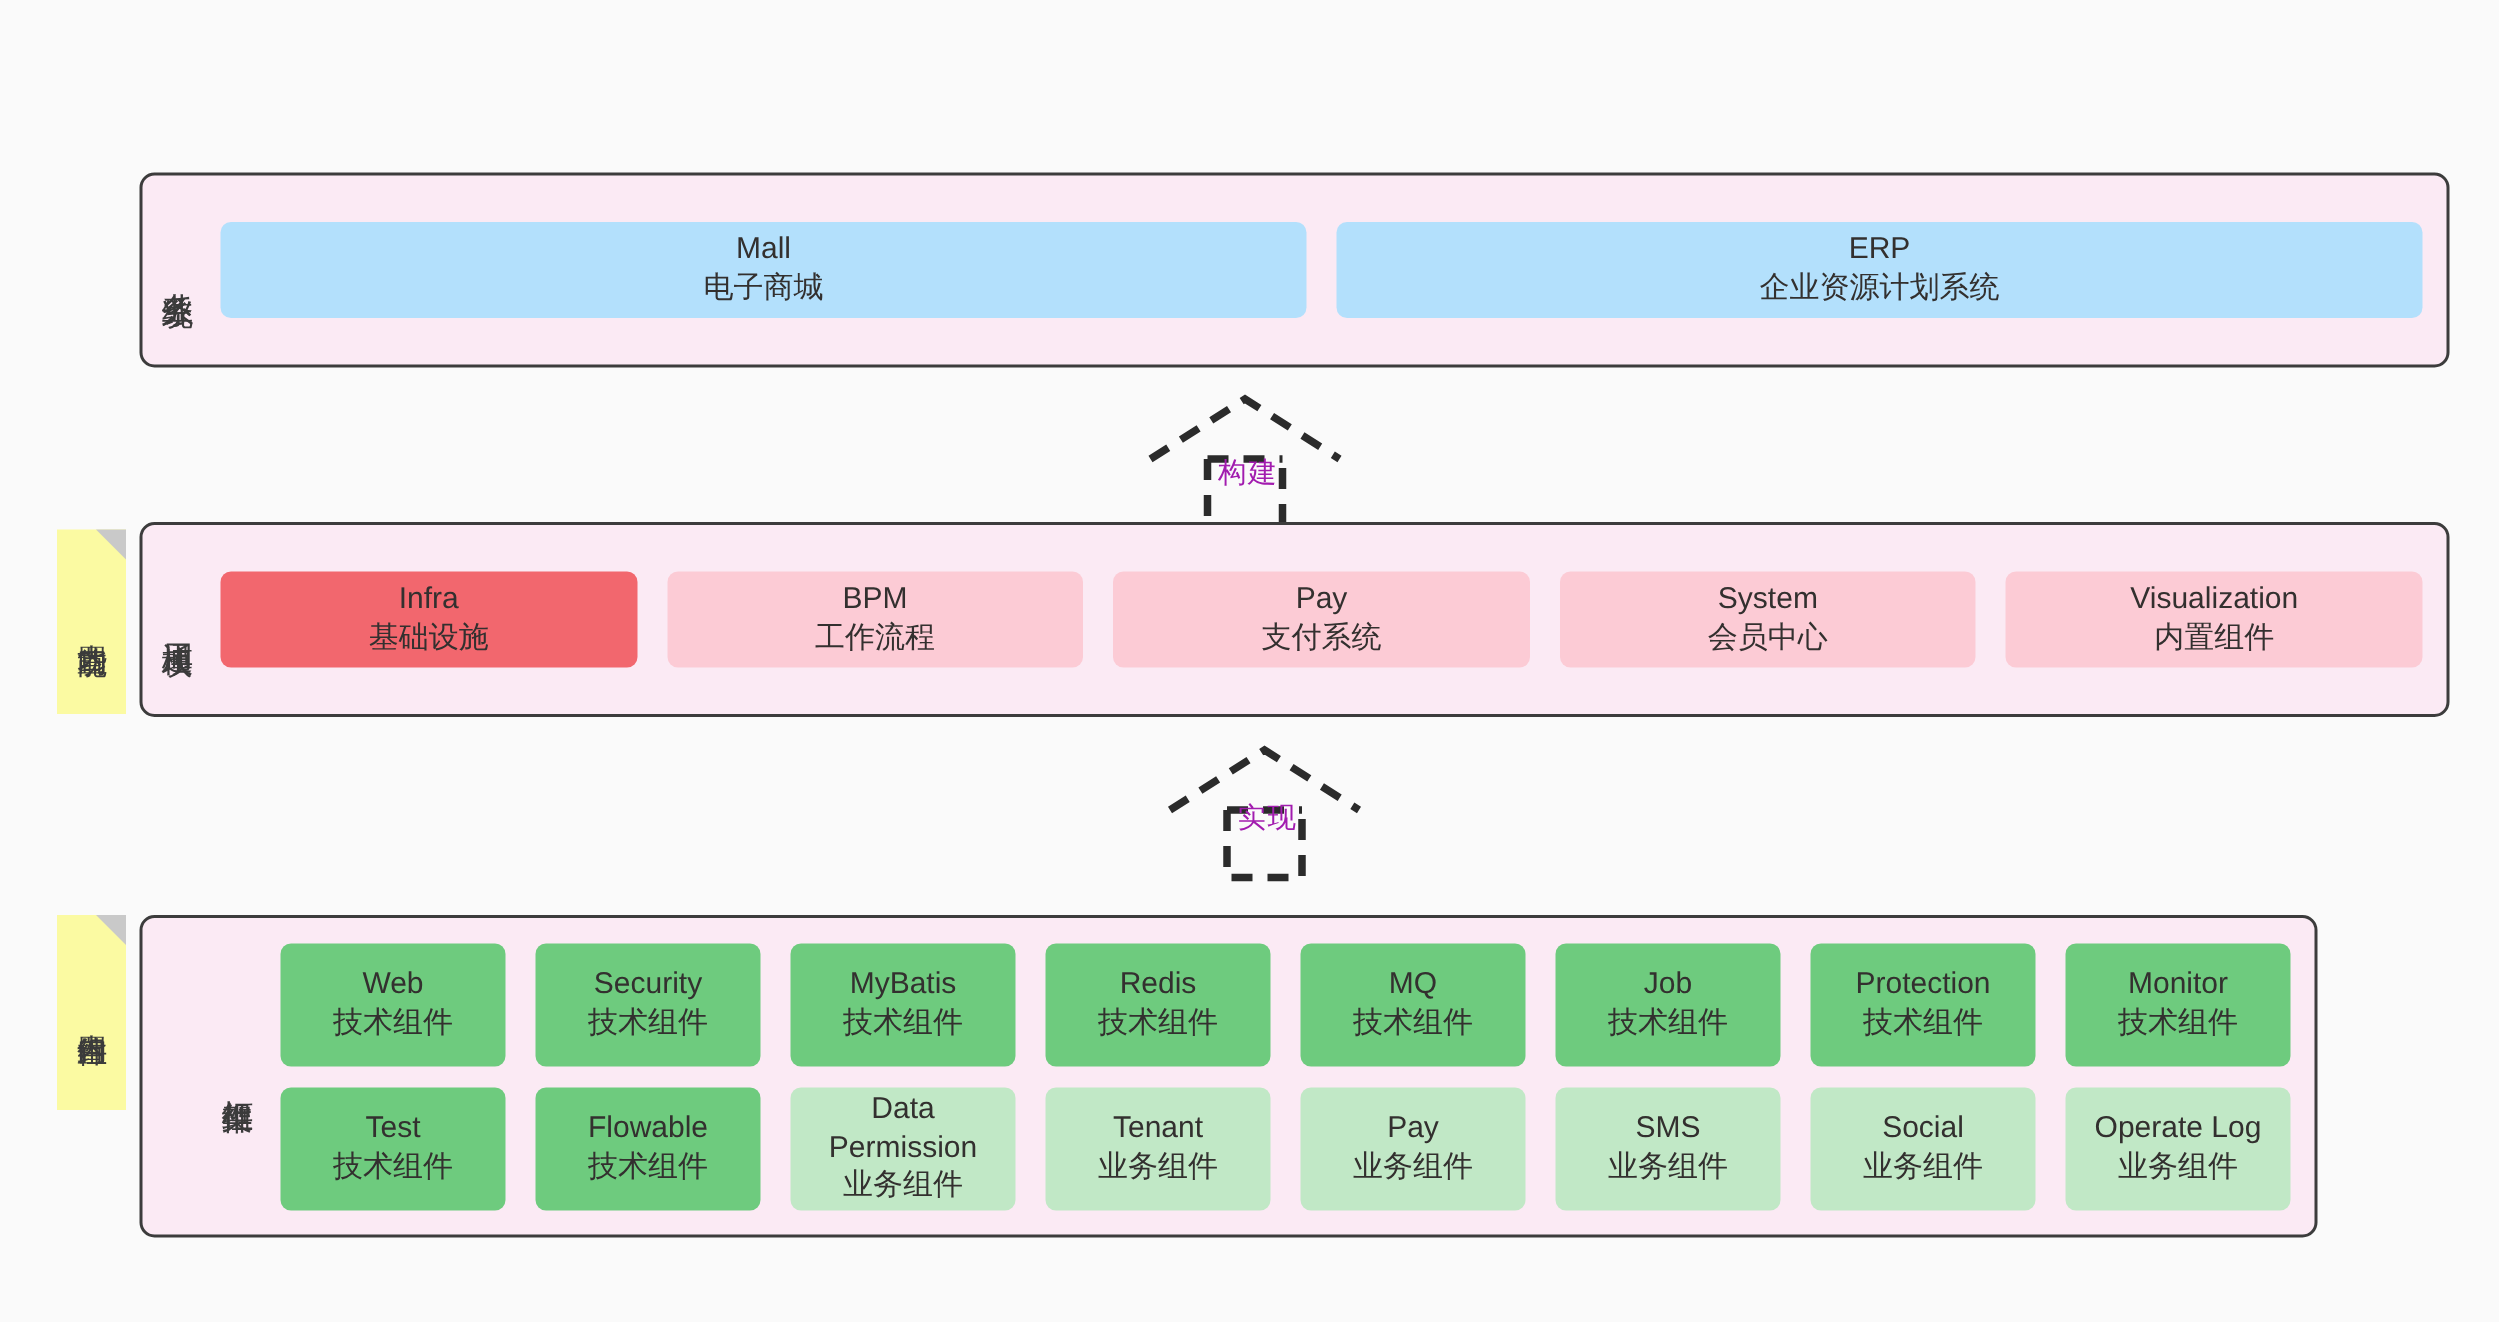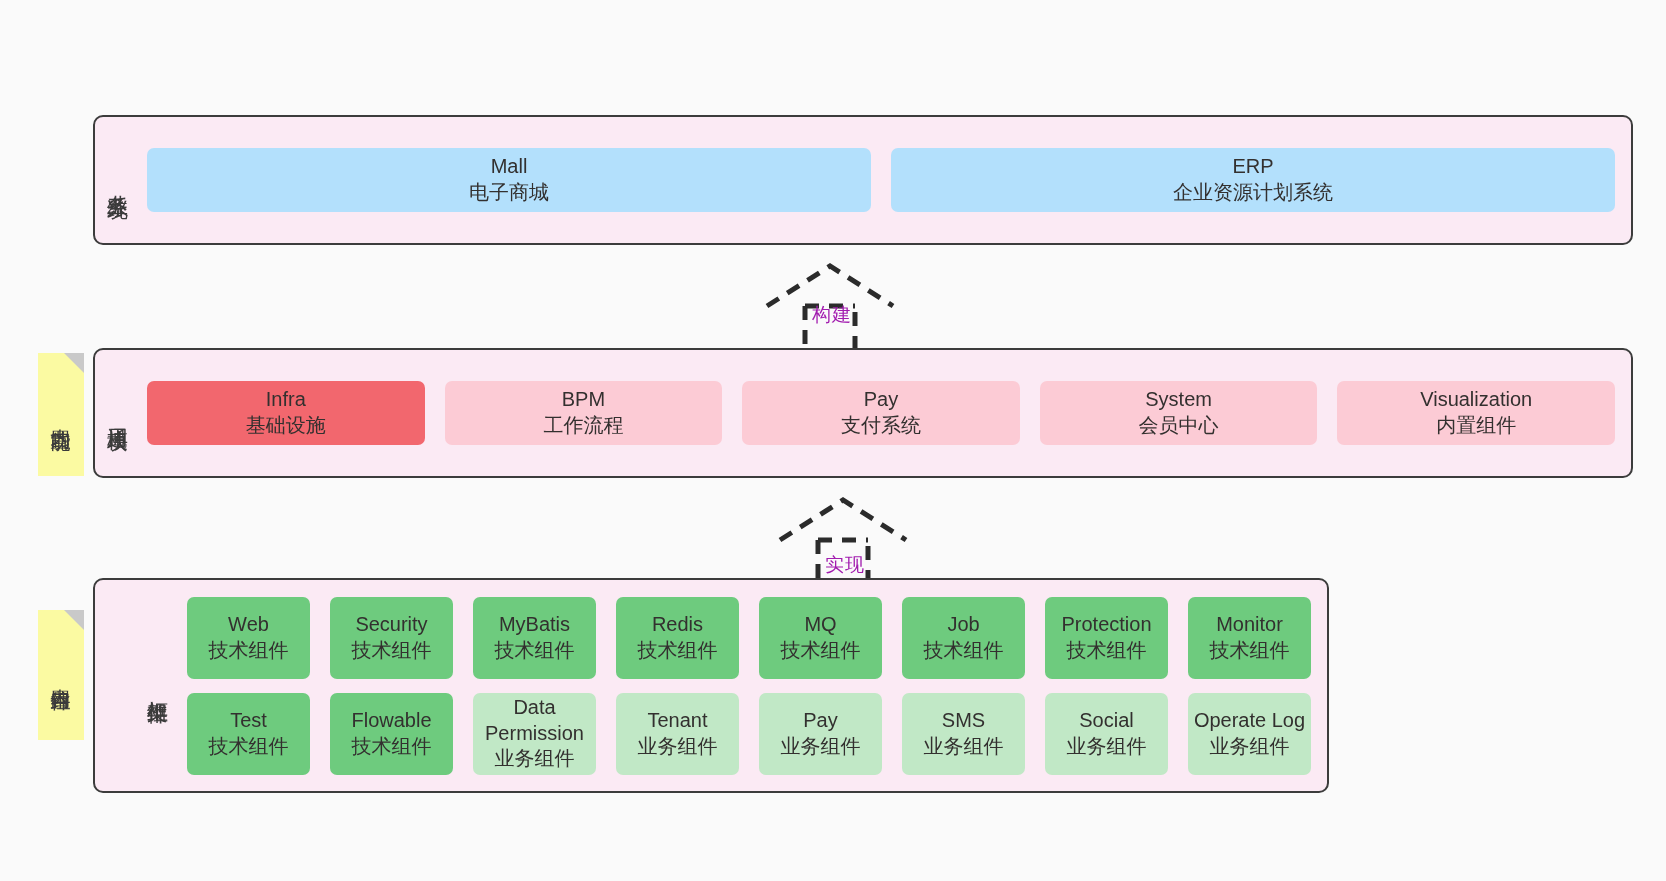--- a/index.html
+++ b/index.html
@@ -171,28 +171,28 @@
       </div>
     </div>
   </div>
 
   <div class="arrow" style="left:768px;top:492px;width:160px;height:95px;">
     <svg width="160" height="95" viewBox="0 0 160 95" fill="none">
       <path d="M12 48 L75 8 L138 48" stroke="#2b2b2b" stroke-width="5" stroke-dasharray="14 10" stroke-linecap="butt" fill="none"></path>
       <path d="M50 48 L50 93 L100 93 L100 48" stroke="#2b2b2b" stroke-width="5" stroke-dasharray="14 10" stroke-linecap="butt" fill="none"></path>
       <path d="M50 48 L100 48" stroke="#2b2b2b" stroke-width="5" stroke-dasharray="14 10" fill="none"></path>
     </svg>
-    <span class="arrow-label" style="left:57px;top:60px;">实现</span>
+    <span class="arrow-label" style="left:57px;top:40px;">实现</span>
   </div>
 
   <div class="note" style="left:38px;top:610px;width:46px;height:130px;">
     <span class="fold"></span>
     <span>内置组件</span>
   </div>
-  <div class="layer" style="left:93px;top:578px;width:1236px;height:215px;padding-left:40px;">
+  <div class="layer" style="left:93px;top:610px;width:1452px;height:215px;padding-left:40px;">
     <div class="layer-title">框架组件</div>
     <div class="layer-body two-rows">
 
       <div class="row" style="height:82px;">
         <div class="card c-green">
           <span class="l1">Web</span>
           <span class="l2">技术组件</span>
         </div>
         <div class="card c-green">
           <span class="l1">Security</span>

